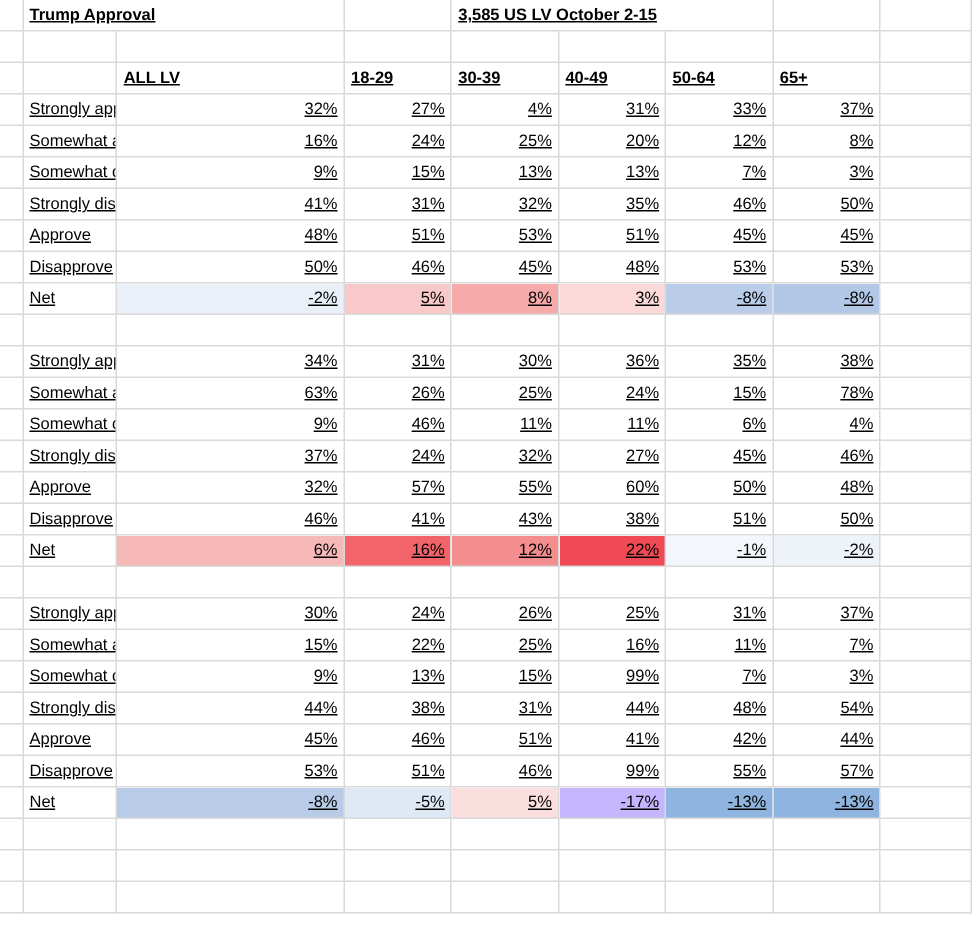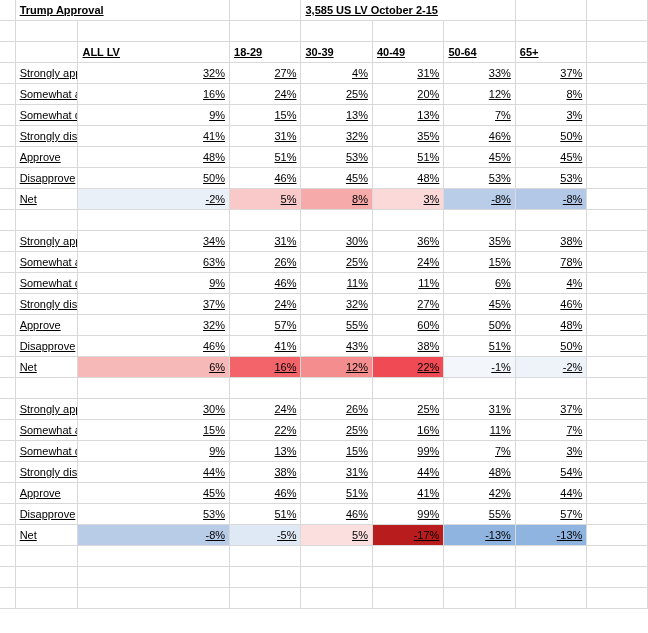--- a/index.html
+++ b/index.html
@@ -340,21 +340,21 @@
           <td class="num">55%</td>
           <td class="num">57%</td>
           <td></td>
         </tr>
         <tr>
           <td></td>
           <td class="lbl">Net</td>
           <td class="num" style="background: rgb(184, 204, 232);">-8%</td>
           <td class="num" style="background: rgb(223, 233, 246);">-5%</td>
           <td class="num" style="background: rgb(251, 222, 222);">5%</td>
-          <td class="num" style="background: #b91c1c;">-17%</td>
+          <td class="num" style="background: #c4b5fd;">-17%</td>
           <td class="num" style="background: rgb(143, 180, 223);">-13%</td>
           <td class="num" style="background: rgb(143, 180, 223);">-13%</td>
           <td></td>
         </tr>
         <tr>
           <td class="blank"></td>
           <td class="blank"></td>
           <td class="blank"></td>
           <td class="blank"></td>
           <td class="blank"></td>

